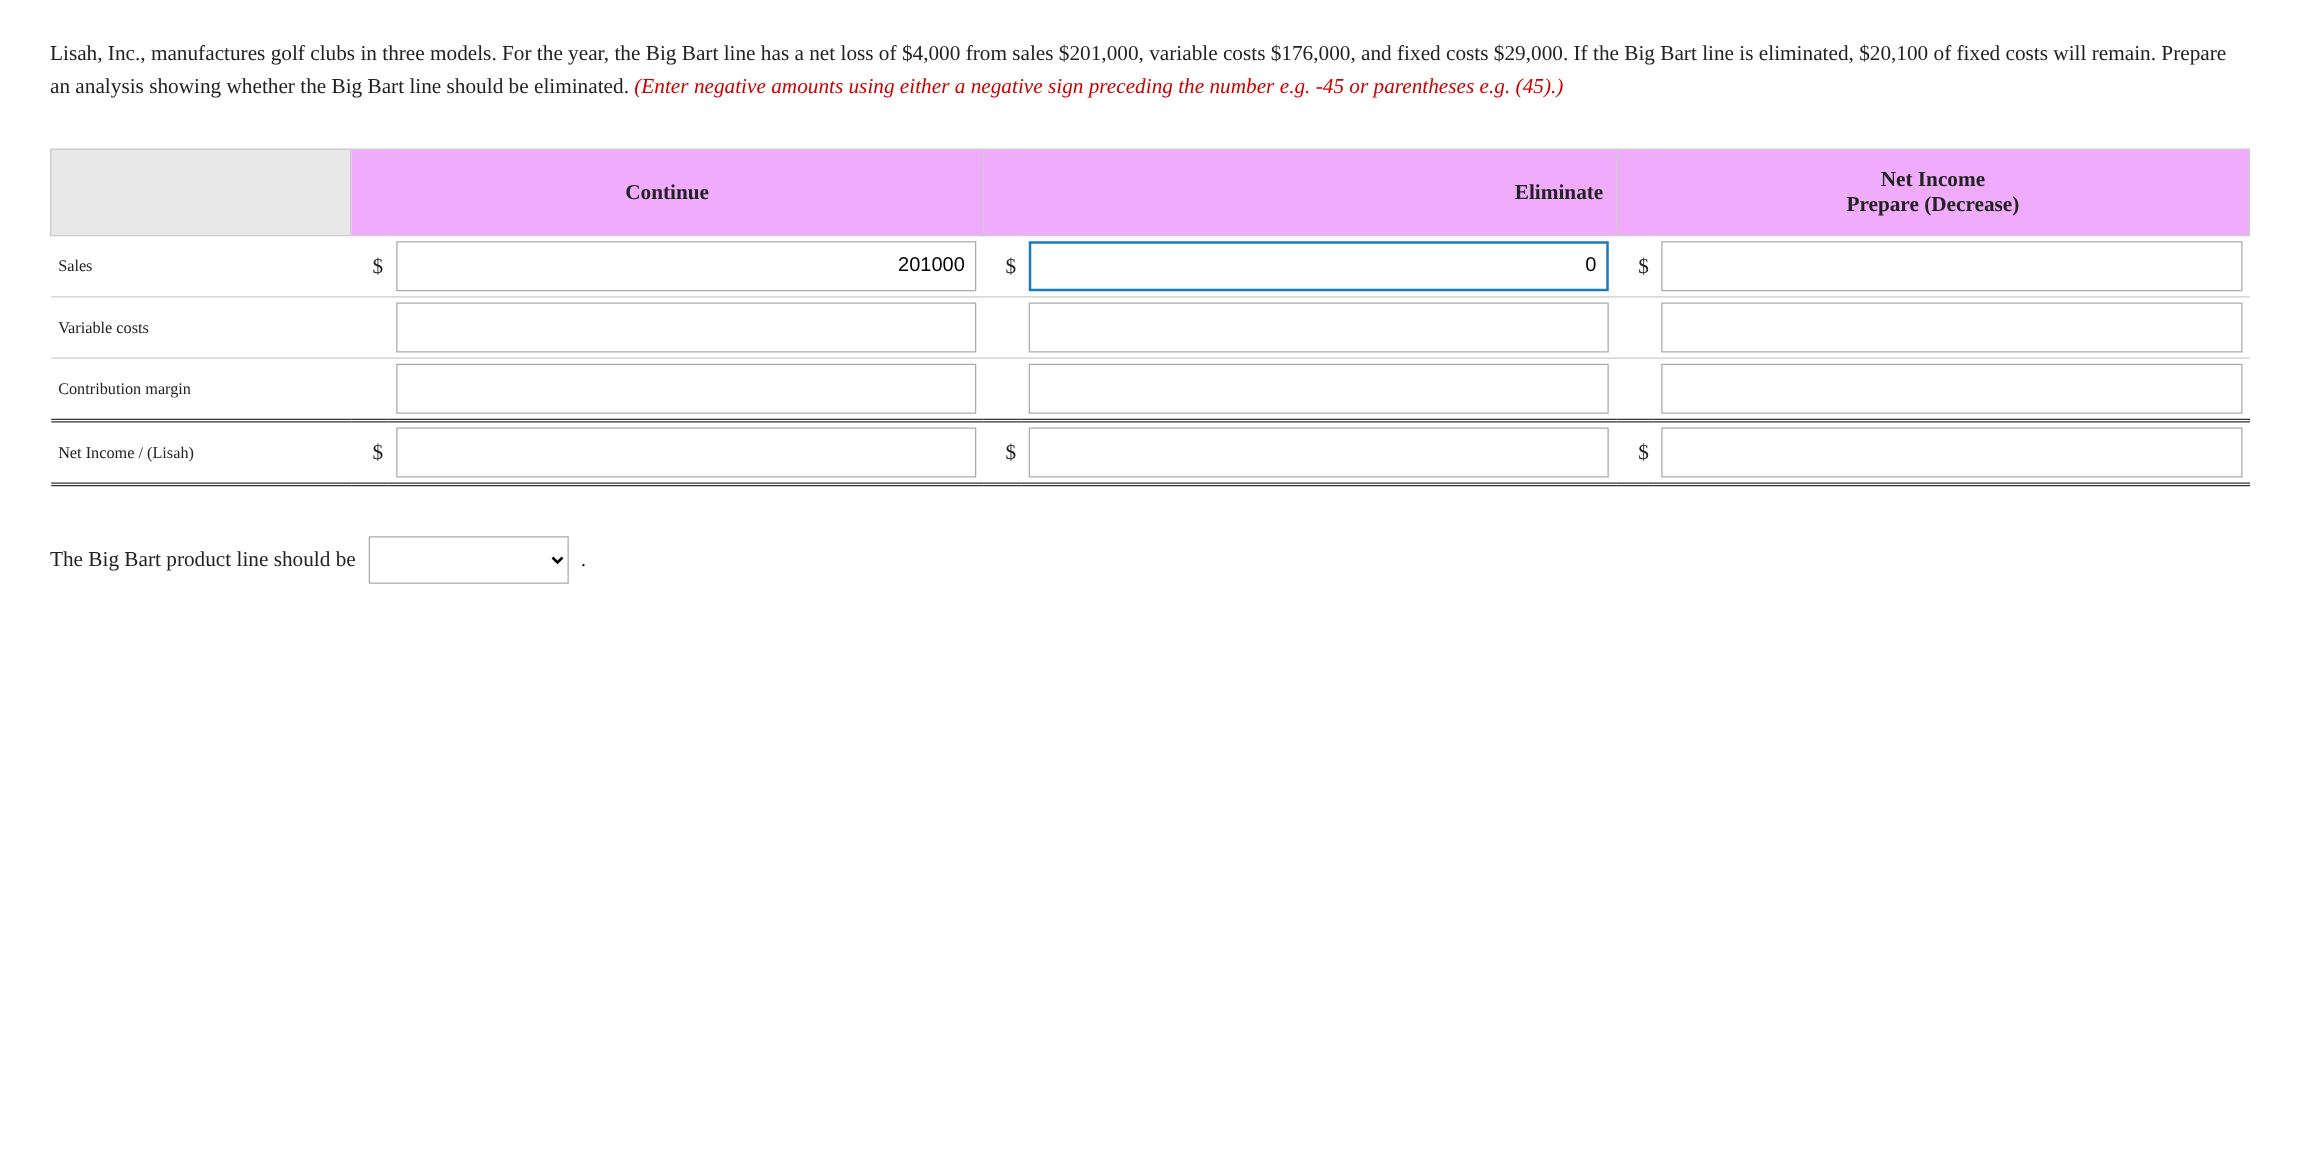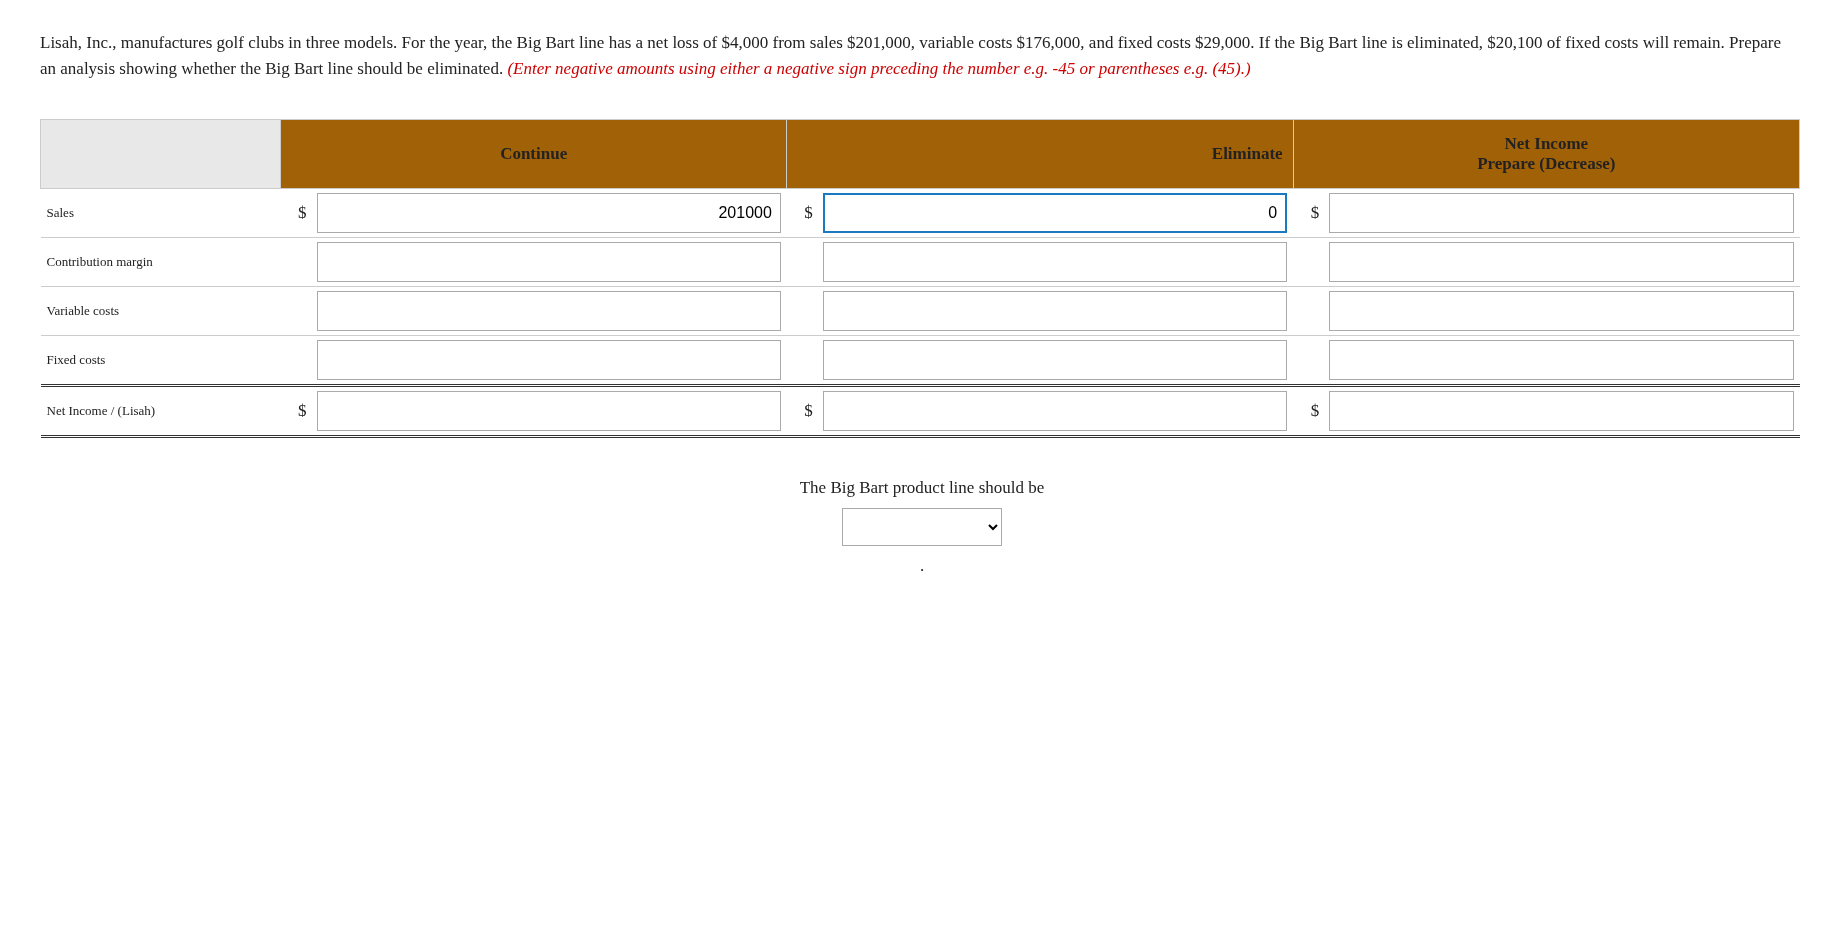--- a/index.html
+++ b/index.html
@@ -35,21 +35,21 @@
       max-width: 1760px;
     }
 
     table {
       width: 100%;
       border-collapse: collapse;
       font-size: 17px;
     }
 
     thead tr {
-      background-color: #a16207;
+      background-color: #f0abfc;
     }
 
     thead th {
       padding: 14px 10px;
       text-align: center;
       font-weight: bold;
       font-size: 17px;
       border: 1px solid #ccc;
     }
 
@@ -121,21 +121,20 @@
       border-top: 3px double #333;
       border-bottom: 3px double #333;
     }
 
     .bottom-section {
       margin-top: 40px;
       display: flex;
       align-items: center;
       gap: 10px;
       font-size: 17px;
-      flex-direction: column;
     }
 
     .bottom-section select {
       height: 38px;
       font-size: 16px;
       font-family: 'Times New Roman', Times, serif;
       border: 1px solid #aaa;
       padding: 2px 8px;
       min-width: 160px;
       background: #fff;
@@ -167,39 +166,30 @@
     <tr>
           <td class="row-label">Sales</td>
           <td class="dollar-sign">$</td>
           <td class="input-cell"><input type="text" class="input-field" value="201000" style=""></td>
           <td class="dollar-sign">$</td>
           <td class="input-cell"><input type="text" class="input-field highlighted" value="0" style=""></td>
           <td class="dollar-sign">$</td>
           <td class="input-cell"><input type="text" class="input-field" style=""></td>
         </tr>
         <tr>
+          <td class="row-label">Variable costs</td>
+          <td class="dollar-sign"></td>
+          <td class="input-cell"><input type="text" class="input-field" style=""></td>
+          <td class="dollar-sign"></td>
+          <td class="input-cell"><input type="text" class="input-field" style=""></td>
+          <td class="dollar-sign"></td>
+          <td class="input-cell"><input type="text" class="input-field" style=""></td>
+        </tr>
+        <tr>
           <td class="row-label">Contribution margin</td>
-          <td class="dollar-sign"></td>
-          <td class="input-cell"><input type="text" class="input-field" style=""></td>
-          <td class="dollar-sign"></td>
-          <td class="input-cell"><input type="text" class="input-field" style=""></td>
-          <td class="dollar-sign"></td>
-          <td class="input-cell"><input type="text" class="input-field" style=""></td>
-        </tr>
-        <tr>
-          <td class="row-label">Variable costs</td>
-          <td class="dollar-sign"></td>
-          <td class="input-cell"><input type="text" class="input-field" style=""></td>
-          <td class="dollar-sign"></td>
-          <td class="input-cell"><input type="text" class="input-field" style=""></td>
-          <td class="dollar-sign"></td>
-          <td class="input-cell"><input type="text" class="input-field" style=""></td>
-        </tr>
-        <tr>
-          <td class="row-label">Fixed costs</td>
           <td class="dollar-sign"></td>
           <td class="input-cell"><input type="text" class="input-field" style=""></td>
           <td class="dollar-sign"></td>
           <td class="input-cell"><input type="text" class="input-field" style=""></td>
           <td class="dollar-sign"></td>
           <td class="input-cell"><input type="text" class="input-field" style=""></td>
         </tr>
         <tr class="net-income-row">
           <td class="row-label">Net Income / (Lisah)</td>
           <td class="dollar-sign">$</td>

